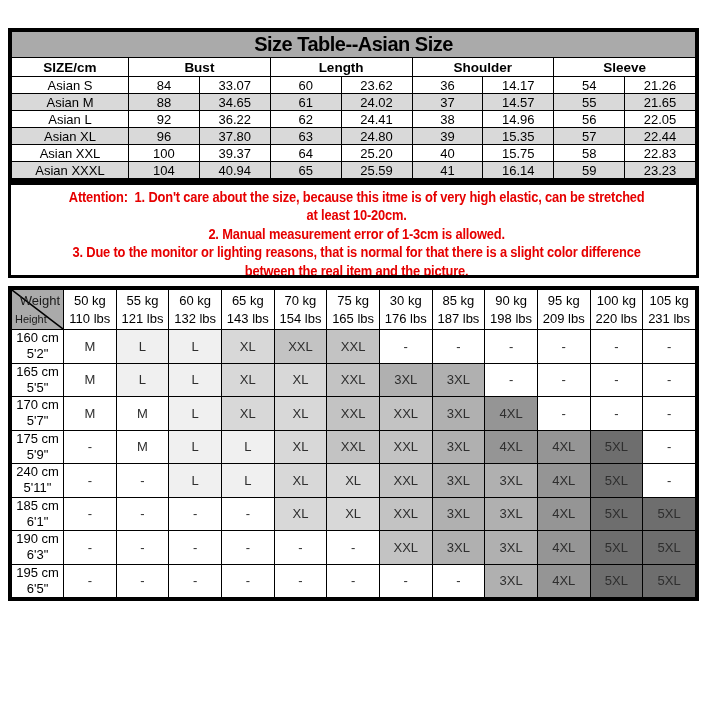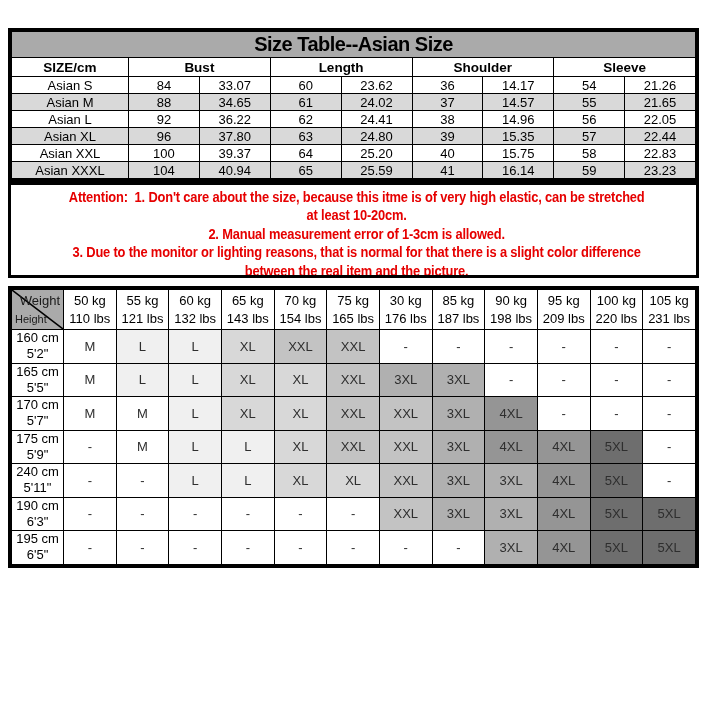--- a/index.html
+++ b/index.html
@@ -303,20 +303,38 @@
             <td style="background: rgb(216, 216, 216);">XL</td>
             <td style="background: rgb(195, 195, 195);">XXL</td>
             <td style="background: rgb(176, 176, 176);">3XL</td>
             <td style="background: rgb(176, 176, 176);">3XL</td>
             <td style="background: rgb(149, 149, 149);">4XL</td>
             <td style="background: rgb(110, 110, 110);">5XL</td>
             <td style="background: rgb(255, 255, 255);">-</td>
           </tr>
           <tr class="t2-data">
             <td class="hcell">
+              <div>185 cm</div>
+              <div>6'1"</div>
+            </td>
+            <td style="background: rgb(255, 255, 255);">-</td>
+            <td style="background: rgb(255, 255, 255);">-</td>
+            <td style="background: rgb(255, 255, 255);">-</td>
+            <td style="background: rgb(255, 255, 255);">-</td>
+            <td style="background: rgb(216, 216, 216);">XL</td>
+            <td style="background: rgb(216, 216, 216);">XL</td>
+            <td style="background: rgb(195, 195, 195);">XXL</td>
+            <td style="background: rgb(176, 176, 176);">3XL</td>
+            <td style="background: rgb(176, 176, 176);">3XL</td>
+            <td style="background: rgb(149, 149, 149);">4XL</td>
+            <td style="background: rgb(110, 110, 110);">5XL</td>
+            <td style="background: rgb(110, 110, 110);">5XL</td>
+          </tr>
+          <tr class="t2-data">
+            <td class="hcell">
               <div>190 cm</div>
               <div>6'3"</div>
             </td>
             <td style="background: rgb(255, 255, 255);">-</td>
             <td style="background: rgb(255, 255, 255);">-</td>
             <td style="background: rgb(255, 255, 255);">-</td>
             <td style="background: rgb(255, 255, 255);">-</td>
             <td style="background: rgb(255, 255, 255);">-</td>
             <td style="background: rgb(255, 255, 255);">-</td>
             <td style="background: rgb(195, 195, 195);">XXL</td>

